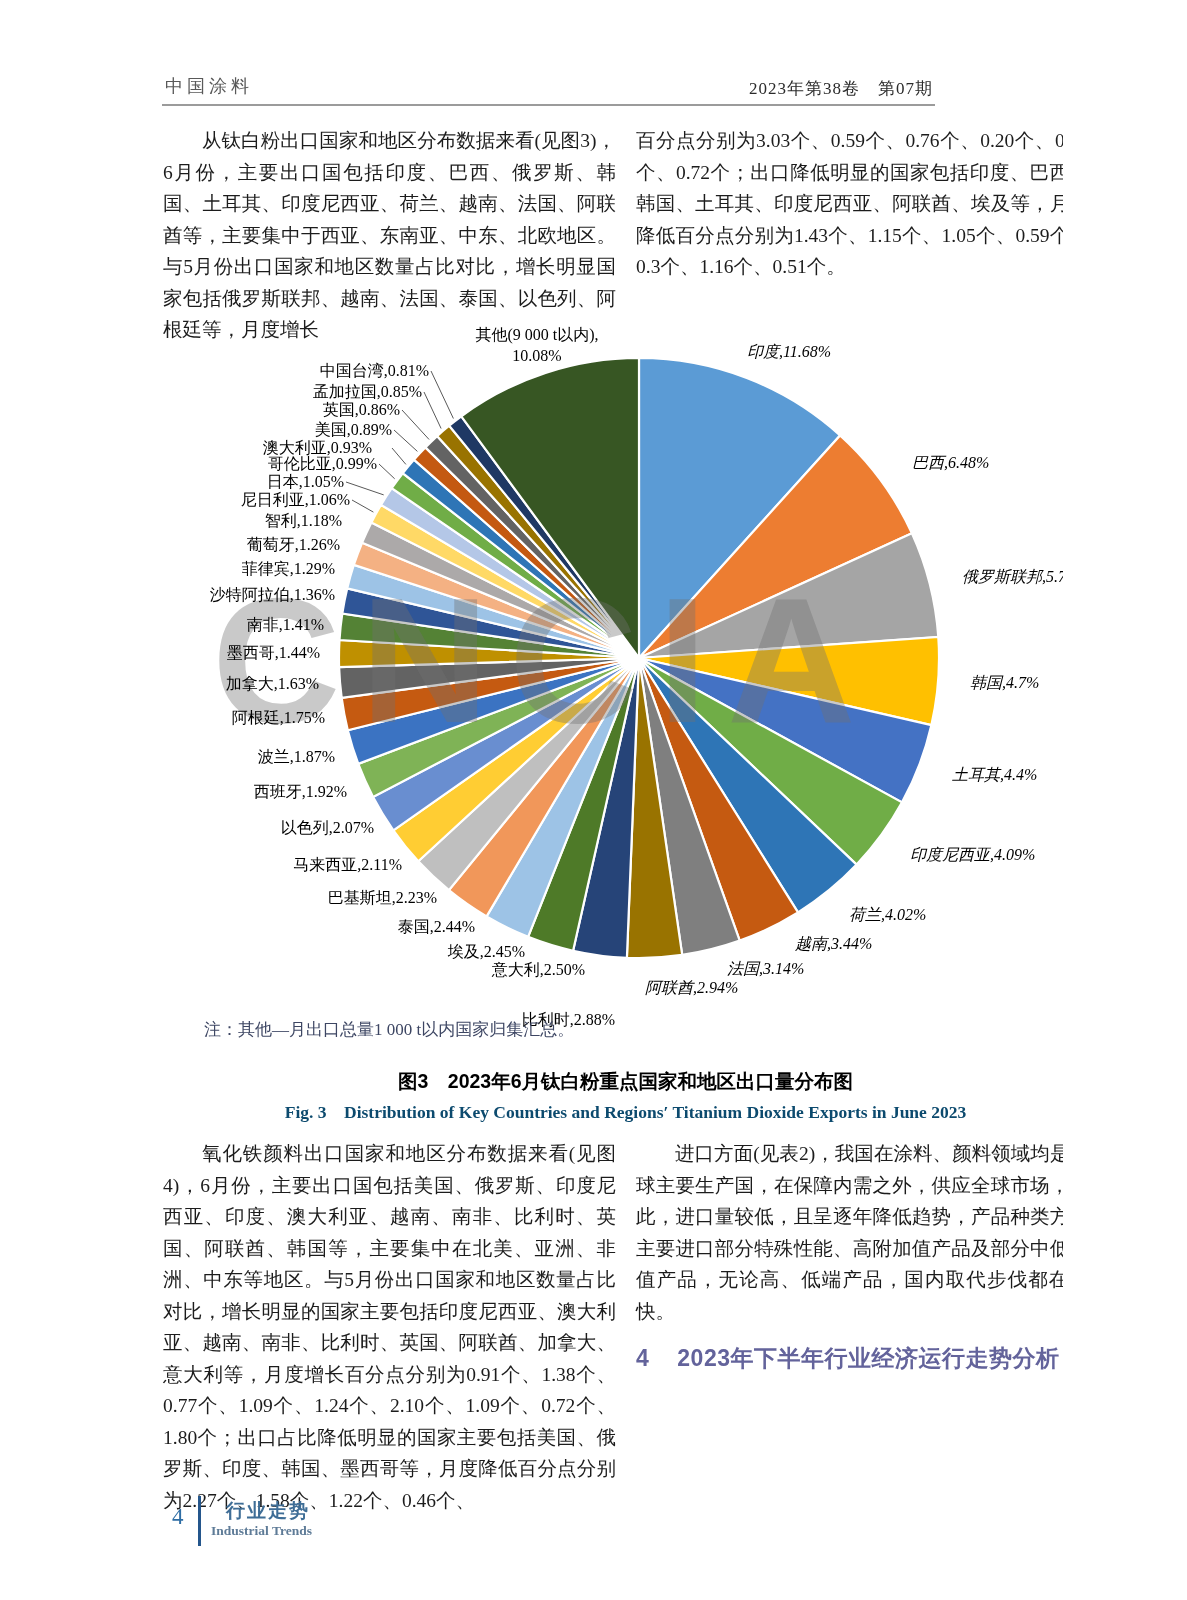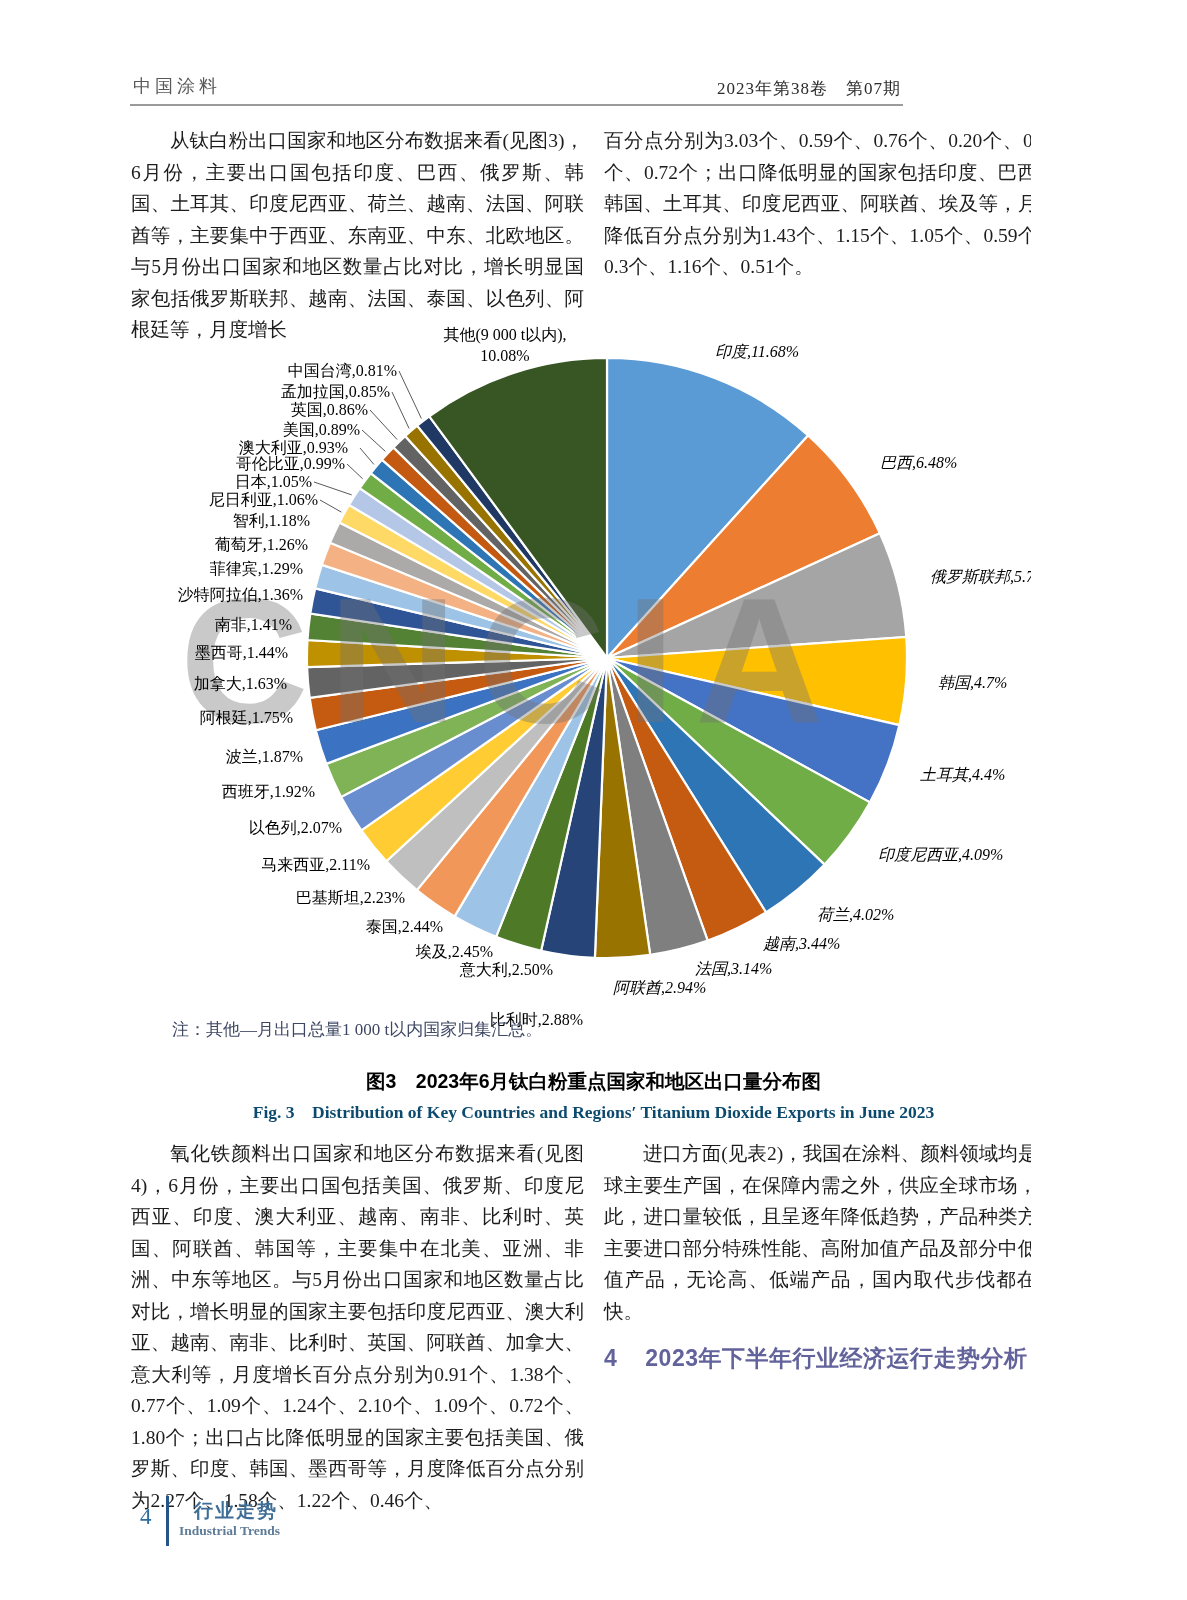--- a/index.html
+++ b/index.html
@@ -1,17 +1,17 @@
 <!DOCTYPE html>
 <html><head>
 <meta charset="utf-8">
 <style>
   html,body{margin:0;padding:0;background:#ffffff;}
   .page{position:relative;width:1031px;height:1600px;background:#ffffff;overflow:hidden;
-        font-family:"Liberation Serif","DejaVu Serif",serif;color:#1c1c1c;}
+        font-family:"Liberation Serif","DejaVu Serif",serif;color:#1c1c1c;margin-left:32px;}
 
   
   .hdr-left{position:absolute;left:133px;top:74px;font-size:18px;letter-spacing:4px;color:#595959;}
   .hdr-right{position:absolute;right:130px;top:77px;font-size:17px;color:#2b2b2b;letter-spacing:1px;}
   .hdr-rule{position:absolute;left:130px;right:128px;top:104px;border-top:2px solid #9b9b9b;height:0;}
 
   
   .col{position:absolute;width:453px;font-size:19.5px;line-height:31.5px;text-align:justify;}
   .col p{margin:0;text-indent:2em;}
   .col p.cont{text-indent:0;}
@@ -137,21 +137,21 @@
         <div class="plabel R" style="left: 287px; top: 374px;">加拿大,1.63%</div>
         <div class="plabel R" style="left: 288px; top: 343px;">墨西哥,1.44%</div>
         <div class="plabel R" style="left: 292px; top: 315px;">南非,1.41%</div>
         <div class="plabel R" style="left: 303px; top: 285px;">沙特阿拉伯,1.36%</div>
         <div class="plabel R" style="left: 303px; top: 259px;">菲律宾,1.29%</div>
         <div class="plabel R" style="left: 308px; top: 235px;">葡萄牙,1.26%</div>
         <div class="plabel R" style="left: 310px; top: 211px;">智利,1.18%</div>
         <div class="plabel R" style="left: 318px; top: 190px;">尼日利亚,1.06%</div>
         <div class="plabel R" style="left: 312px; top: 172px;">日本,1.05%</div>
         <div class="plabel R" style="left: 345px; top: 154px;">哥伦比亚,0.99%</div>
-        <div class="plabel R" style="left: 348px; top: 138px;">澳大利亚,0.93%</div>
+        <div class="plabel R" style="left: 340px; top: 138px;">澳大利亚,0.93%</div>
         <div class="plabel R" style="left: 360px; top: 120px;">美国,0.89%</div>
         <div class="plabel R" style="left: 368px; top: 100px;">英国,0.86%</div>
         <div class="plabel R" style="left: 390px; top: 82px;">孟加拉国,0.85%</div>
         <div class="plabel R" style="left: 397px; top: 61px;">中国台湾,0.81%</div>
         <div class="plabel C" style="left: 505px; top: 14px;">
           <div>其他(9 000 t以内),</div>
           <div>10.08%</div>
         </div>
       </div>
   </div>

